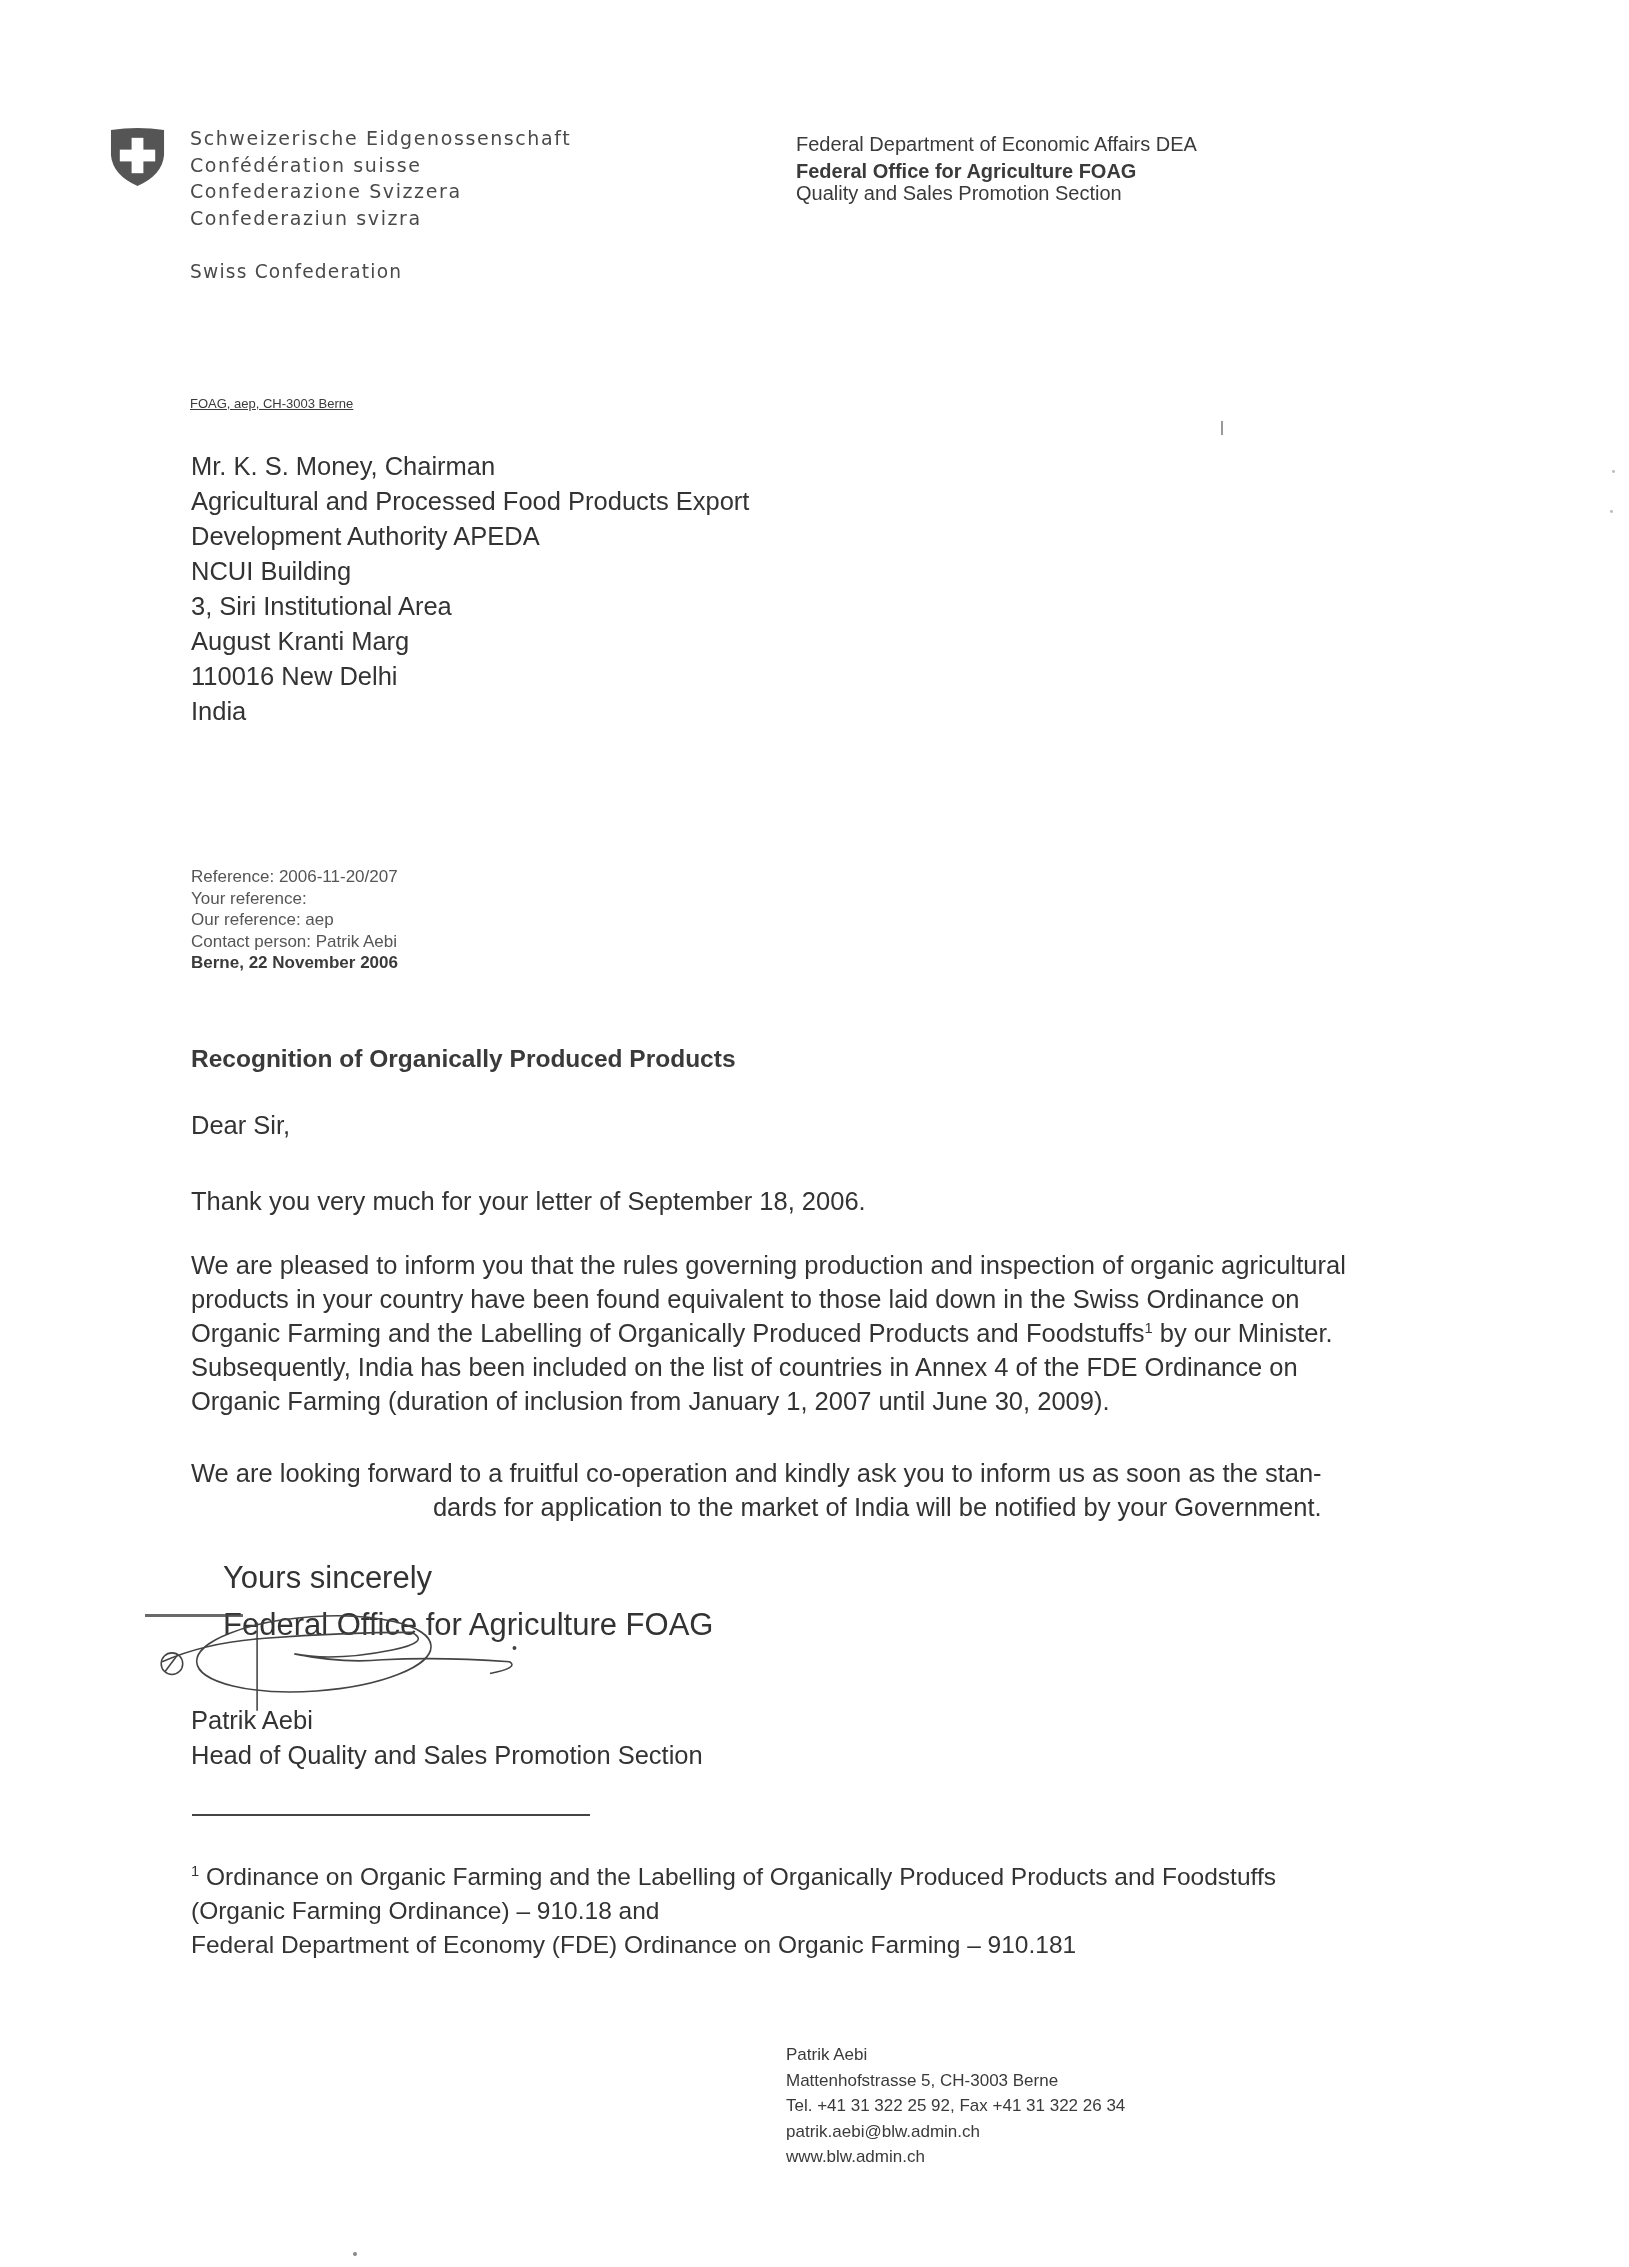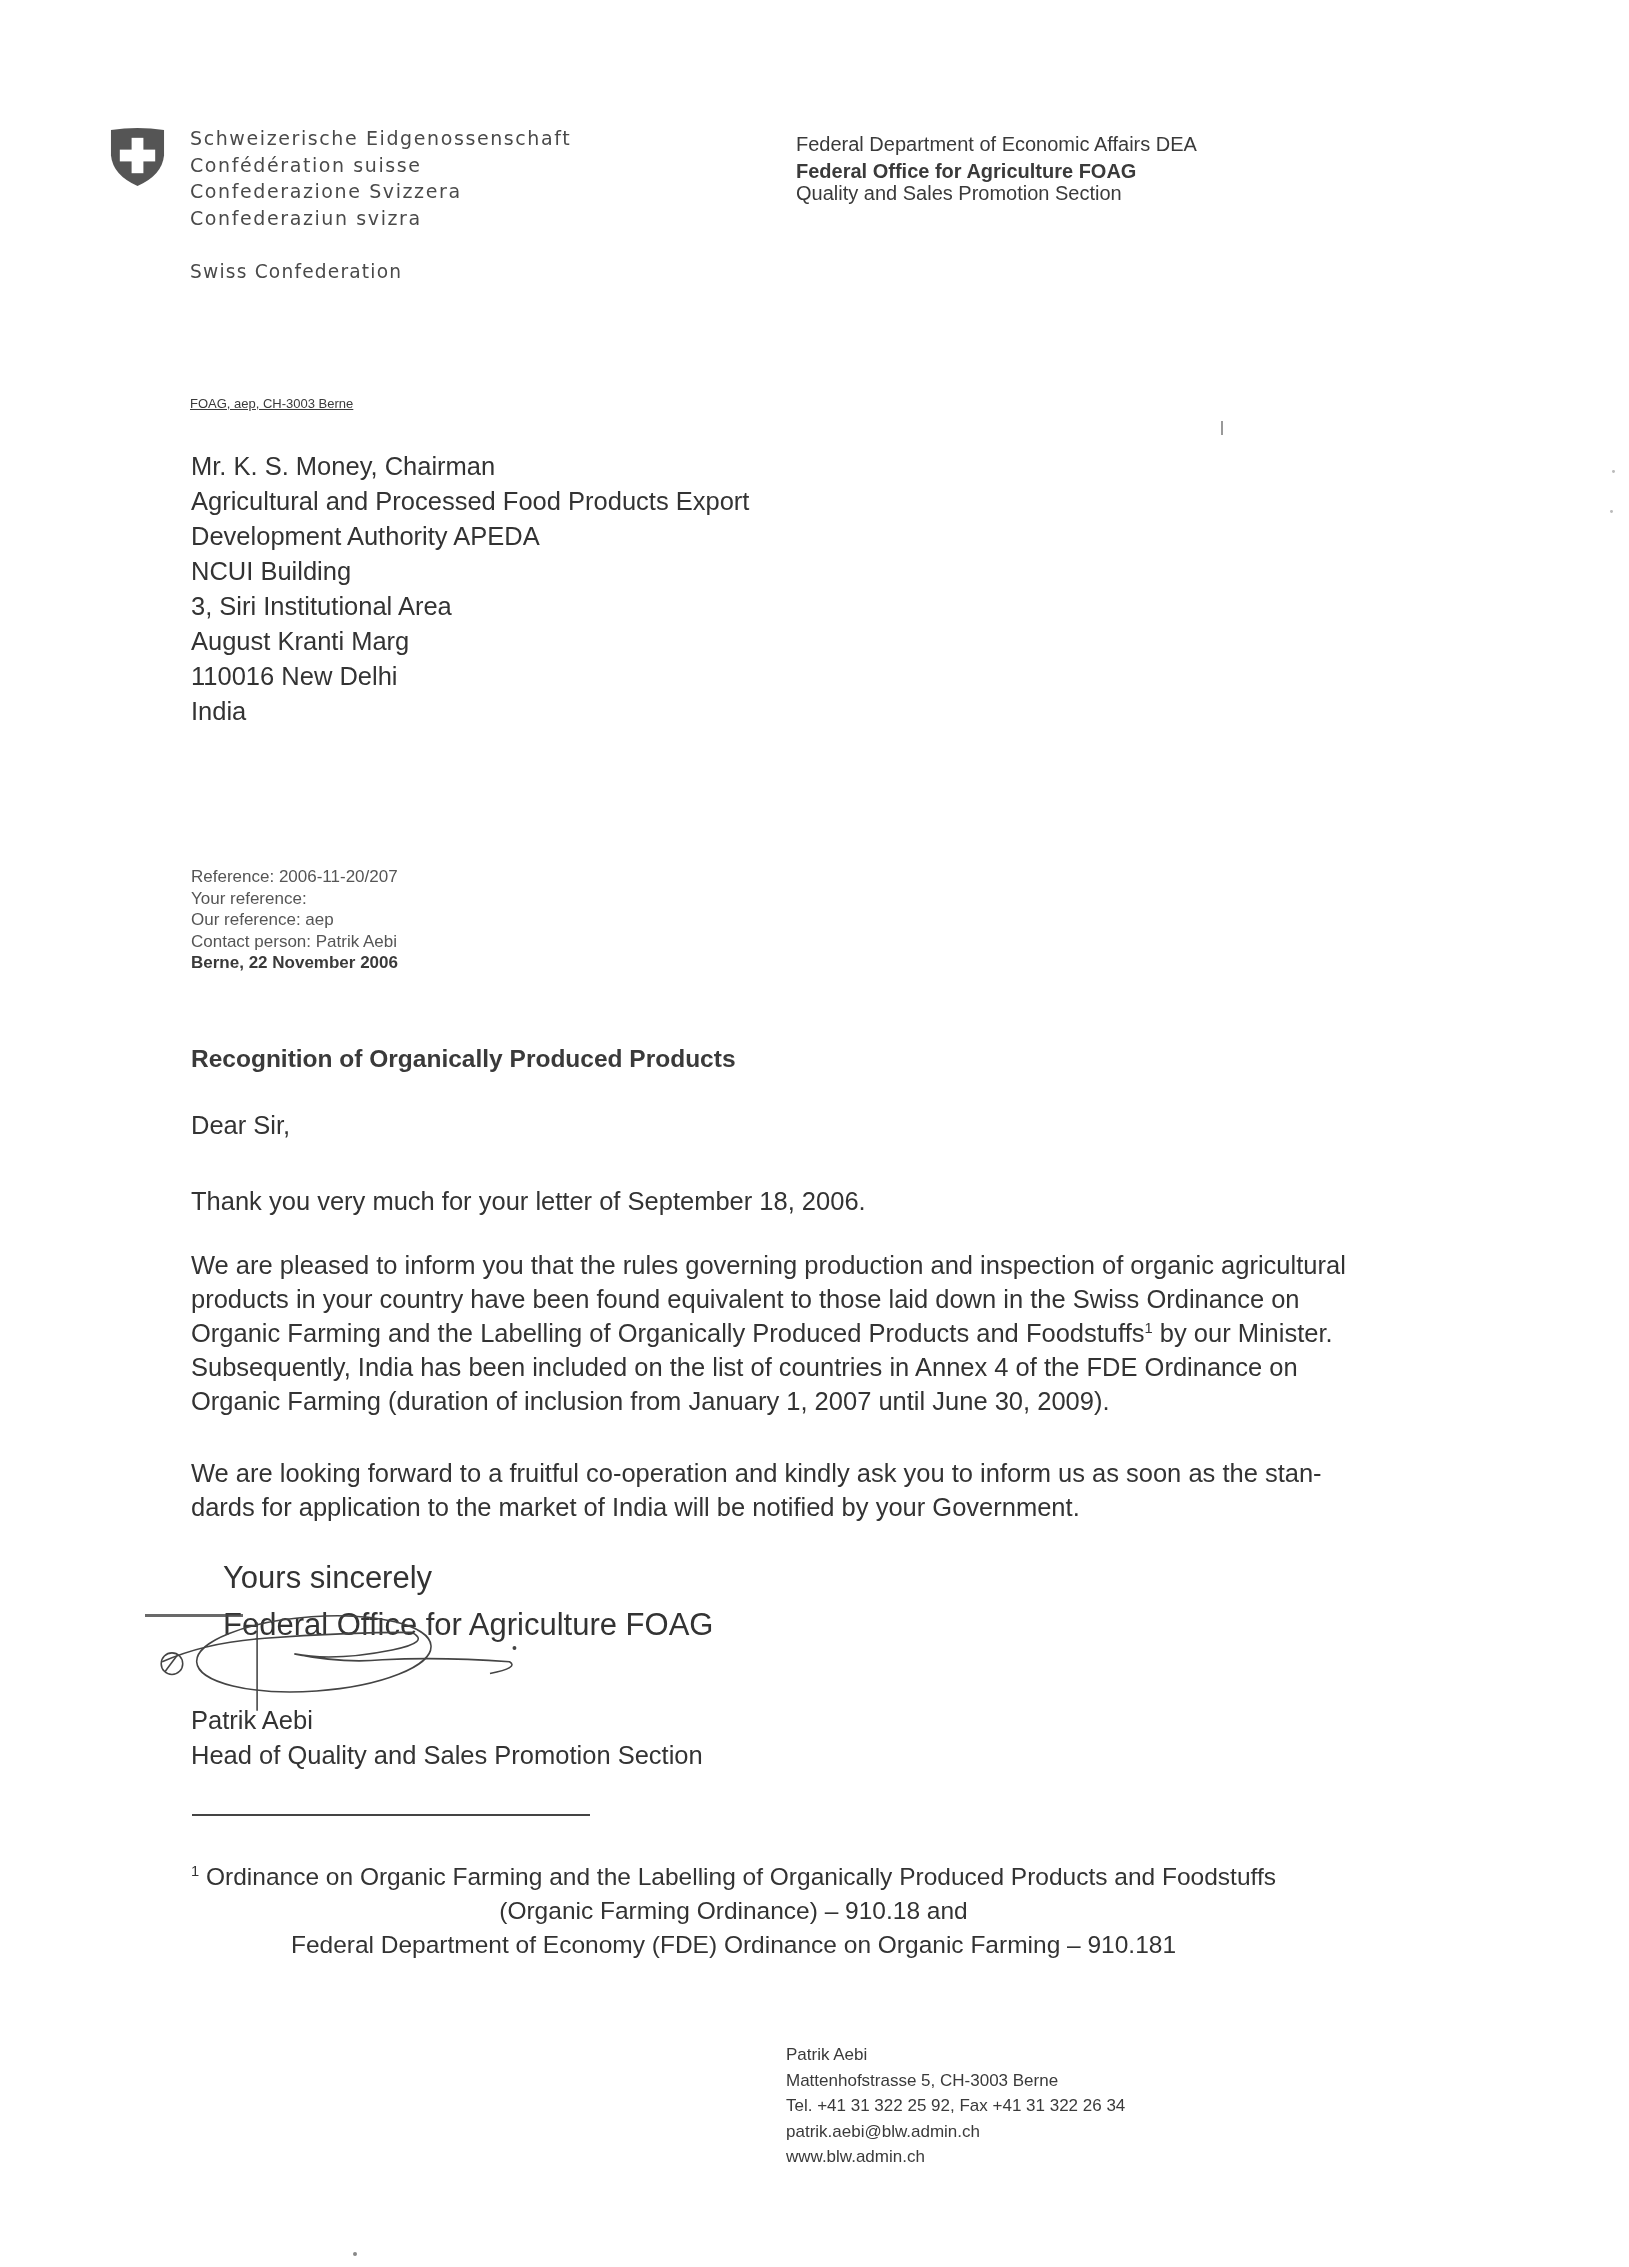--- a/index.html
+++ b/index.html
@@ -17,28 +17,28 @@
     .sender-line { position: absolute; left: 190px; top: 396px; font-size: 13px; text-decoration: underline;
                    color: #3a3a3a; }
     .recipient { position: absolute; left: 191px; top: 449px; font-size: 25.5px; line-height: 35px; color: #333; }
     .refs { position: absolute; left: 191px; top: 866px; font-size: 17px; line-height: 21.6px; color: #555; }
     .refs .date { font-weight: bold; color: #3a3a3a; }
     .subject { position: absolute; left: 191px; top: 1045px; font-size: 24.5px; font-weight: bold; color: #3a3a3a; }
     .salutation { position: absolute; left: 191px; top: 1111px; font-size: 25.5px; color: #333; }
     .para { position: absolute; left: 191px; font-size: 25.5px; line-height: 34px; color: #333; }
     .p1 { top: 1184px; }
     .p2 { top: 1248px; }
-    .p3 { top: 1456px; }
+    .p3 { top: 1456px; text-align: right; }
     .p2 sup, .footnote sup { font-size: 14.7px; vertical-align: super; line-height: 0; }
     .closing { position: absolute; left: 191px; top: 1560px; font-size: 31px; line-height: 35px; color: #333; margin-left: 32px; }
     .signer { position: absolute; left: 191px; top: 1703px; font-size: 25.5px; line-height: 35px; color: #333; }
     .signature { position: absolute; left: 147px; top: 1603px; width: 412px; height: 137px; }
     .sig-dash { position: absolute; left: 145px; top: 1614px; width: 98px; height: 2.9px; background: #444; opacity: 0.8; }
     .fn-rule { position: absolute; left: 192px; top: 1814px; width: 398px; height: 2px; background: #444; }
-    .footnote { position: absolute; left: 191px; top: 1860px; font-size: 24.5px; line-height: 34px; color: #333; text-align: center; }
+    .footnote { position: absolute; left: 191px; top: 1860px; font-size: 24.5px; line-height: 34px; color: #333; }
     .contact { position: absolute; left: 786px; top: 2042px; font-size: 17px; line-height: 25.5px; color: #3a3a3a; }
     .scan-speck { position: absolute; background: #bbb; border-radius: 50%; }
   </style>
 </head>
 <body>
 
 <svg class="shield" viewBox="0 0 58 62">
   <path d="M2 4 Q29 0 56 4 L56 30 Q54 50 29 61 Q4 50 2 30 Z" fill="#555"></path>
   <rect x="23" y="12" width="12" height="36" fill="#fff"></rect>
   <rect x="11" y="24" width="36" height="12" fill="#fff"></rect>

